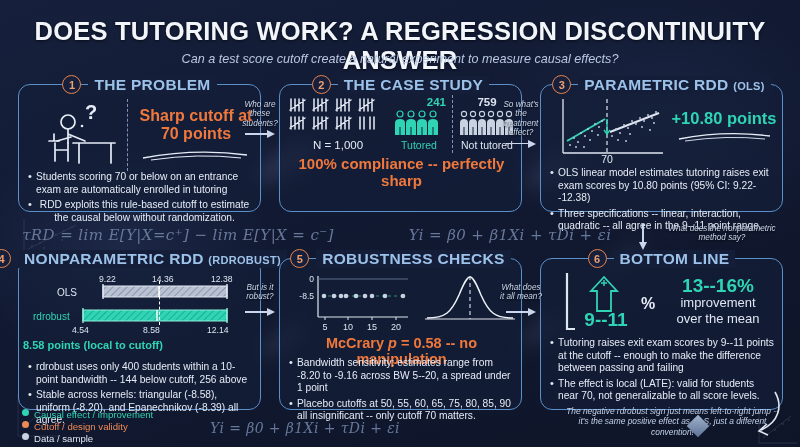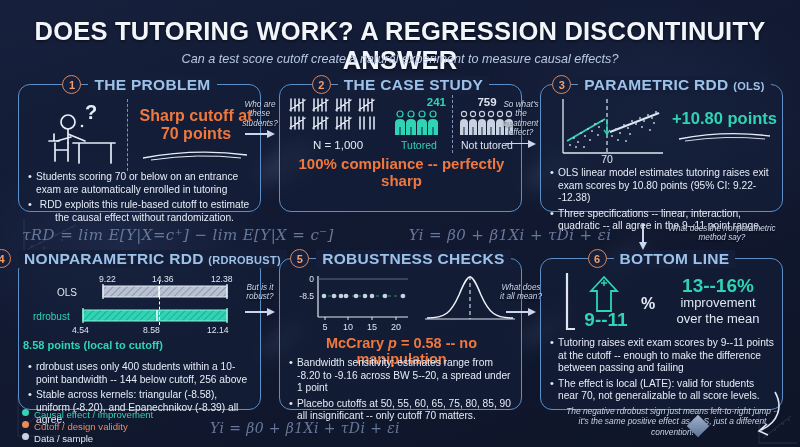--- a/index.html
+++ b/index.html
@@ -190,21 +190,21 @@
 
       <div style="position:absolute;left:108px;top:14px;width:0;height:72px;border-left:1.4px dashed #7f93b8"></div>
 
       <div style="position:absolute;left:116px;top:22px;width:122px;text-align:center;color:#f0783c;font-size:16px;font-weight:bold;line-height:18px">Sharp cutoff at 70 points</div>
       <svg style="position:absolute;left:122px;top:64px" width="110" height="12">
         <path d="M2 9 Q55 -1 106 6" stroke="#e6ecf7" stroke-width="1.4" fill="none"></path>
         <path d="M10 11 Q58 4 100 9" stroke="#e6ecf7" stroke-width="1" fill="none"></path>
       </svg>
       <ul class="bullets" style="top:86px">
         <li>Students scoring 70 or below on an entrance exam are automatically enrolled in tutoring</li>
-        <li class="ctr">RDD exploits this rule-based cutoff to estimate the causal effect without randomization.</li>
+        <li class="ctr">RDD exploits this rule-based cutoff to estimate the causal below without randomization.</li>
       </ul>
     </div>
   </div>
 
   <div class="panel p2">
     <div class="phead">
       <span class="pnum">2</span>
       <span class="ptitle">THE CASE STUDY</span>
     </div>
     <div class="pbody">
@@ -332,21 +332,21 @@
           <circle cx="61" cy="43" r="1"></circle>
             <circle cx="73" cy="37" r="1"></circle>
             <circle cx="85" cy="30" r="1"></circle>
           <circle cx="97" cy="26" r="1"></circle>
             <circle cx="69" cy="44" r="1"></circle>
             <circle cx="93" cy="33" r="1"></circle>
         </g>
         <path d="M50 22 L50 36 M47 33 L50 37 L53 33" stroke="#2fd4b4" stroke-width="1.4" fill="none"></path>
         <text x="50" y="66" text-anchor="middle" font-family="Liberation Sans, sans-serif" font-size="10.5" fill="#e6ecf7">70</text>
       </svg>
-      <div style="position:absolute;left:130px;top:24px;width:106px;text-align:right;color:#2fd4b4;font-size:16.5px;font-weight:bold">+10.80 points</div>
+      <div style="position:absolute;left:130px;top:24px;width:106px;text-align:center;color:#2fd4b4;font-size:16.5px;font-weight:bold">+10.80 points</div>
       <svg style="position:absolute;left:136px;top:46px" width="96" height="11">
         <path d="M2 8 Q48 -1 93 5" stroke="#e6ecf7" stroke-width="1.3" fill="none"></path>
         <path d="M8 10 Q50 4 88 8" stroke="#e6ecf7" stroke-width=".9" fill="none"></path>
       </svg>
       <ul class="bullets" style="top:82px">
         <li>OLS linear model estimates tutoring raises exit exam scores by 10.80 points (95% CI: 9.22--12.38)</li>
         <li>Three specifications -- linear, interaction, quadratic -- all agree in the 9--11 point range.</li>
       </ul>
     </div>
   </div>

